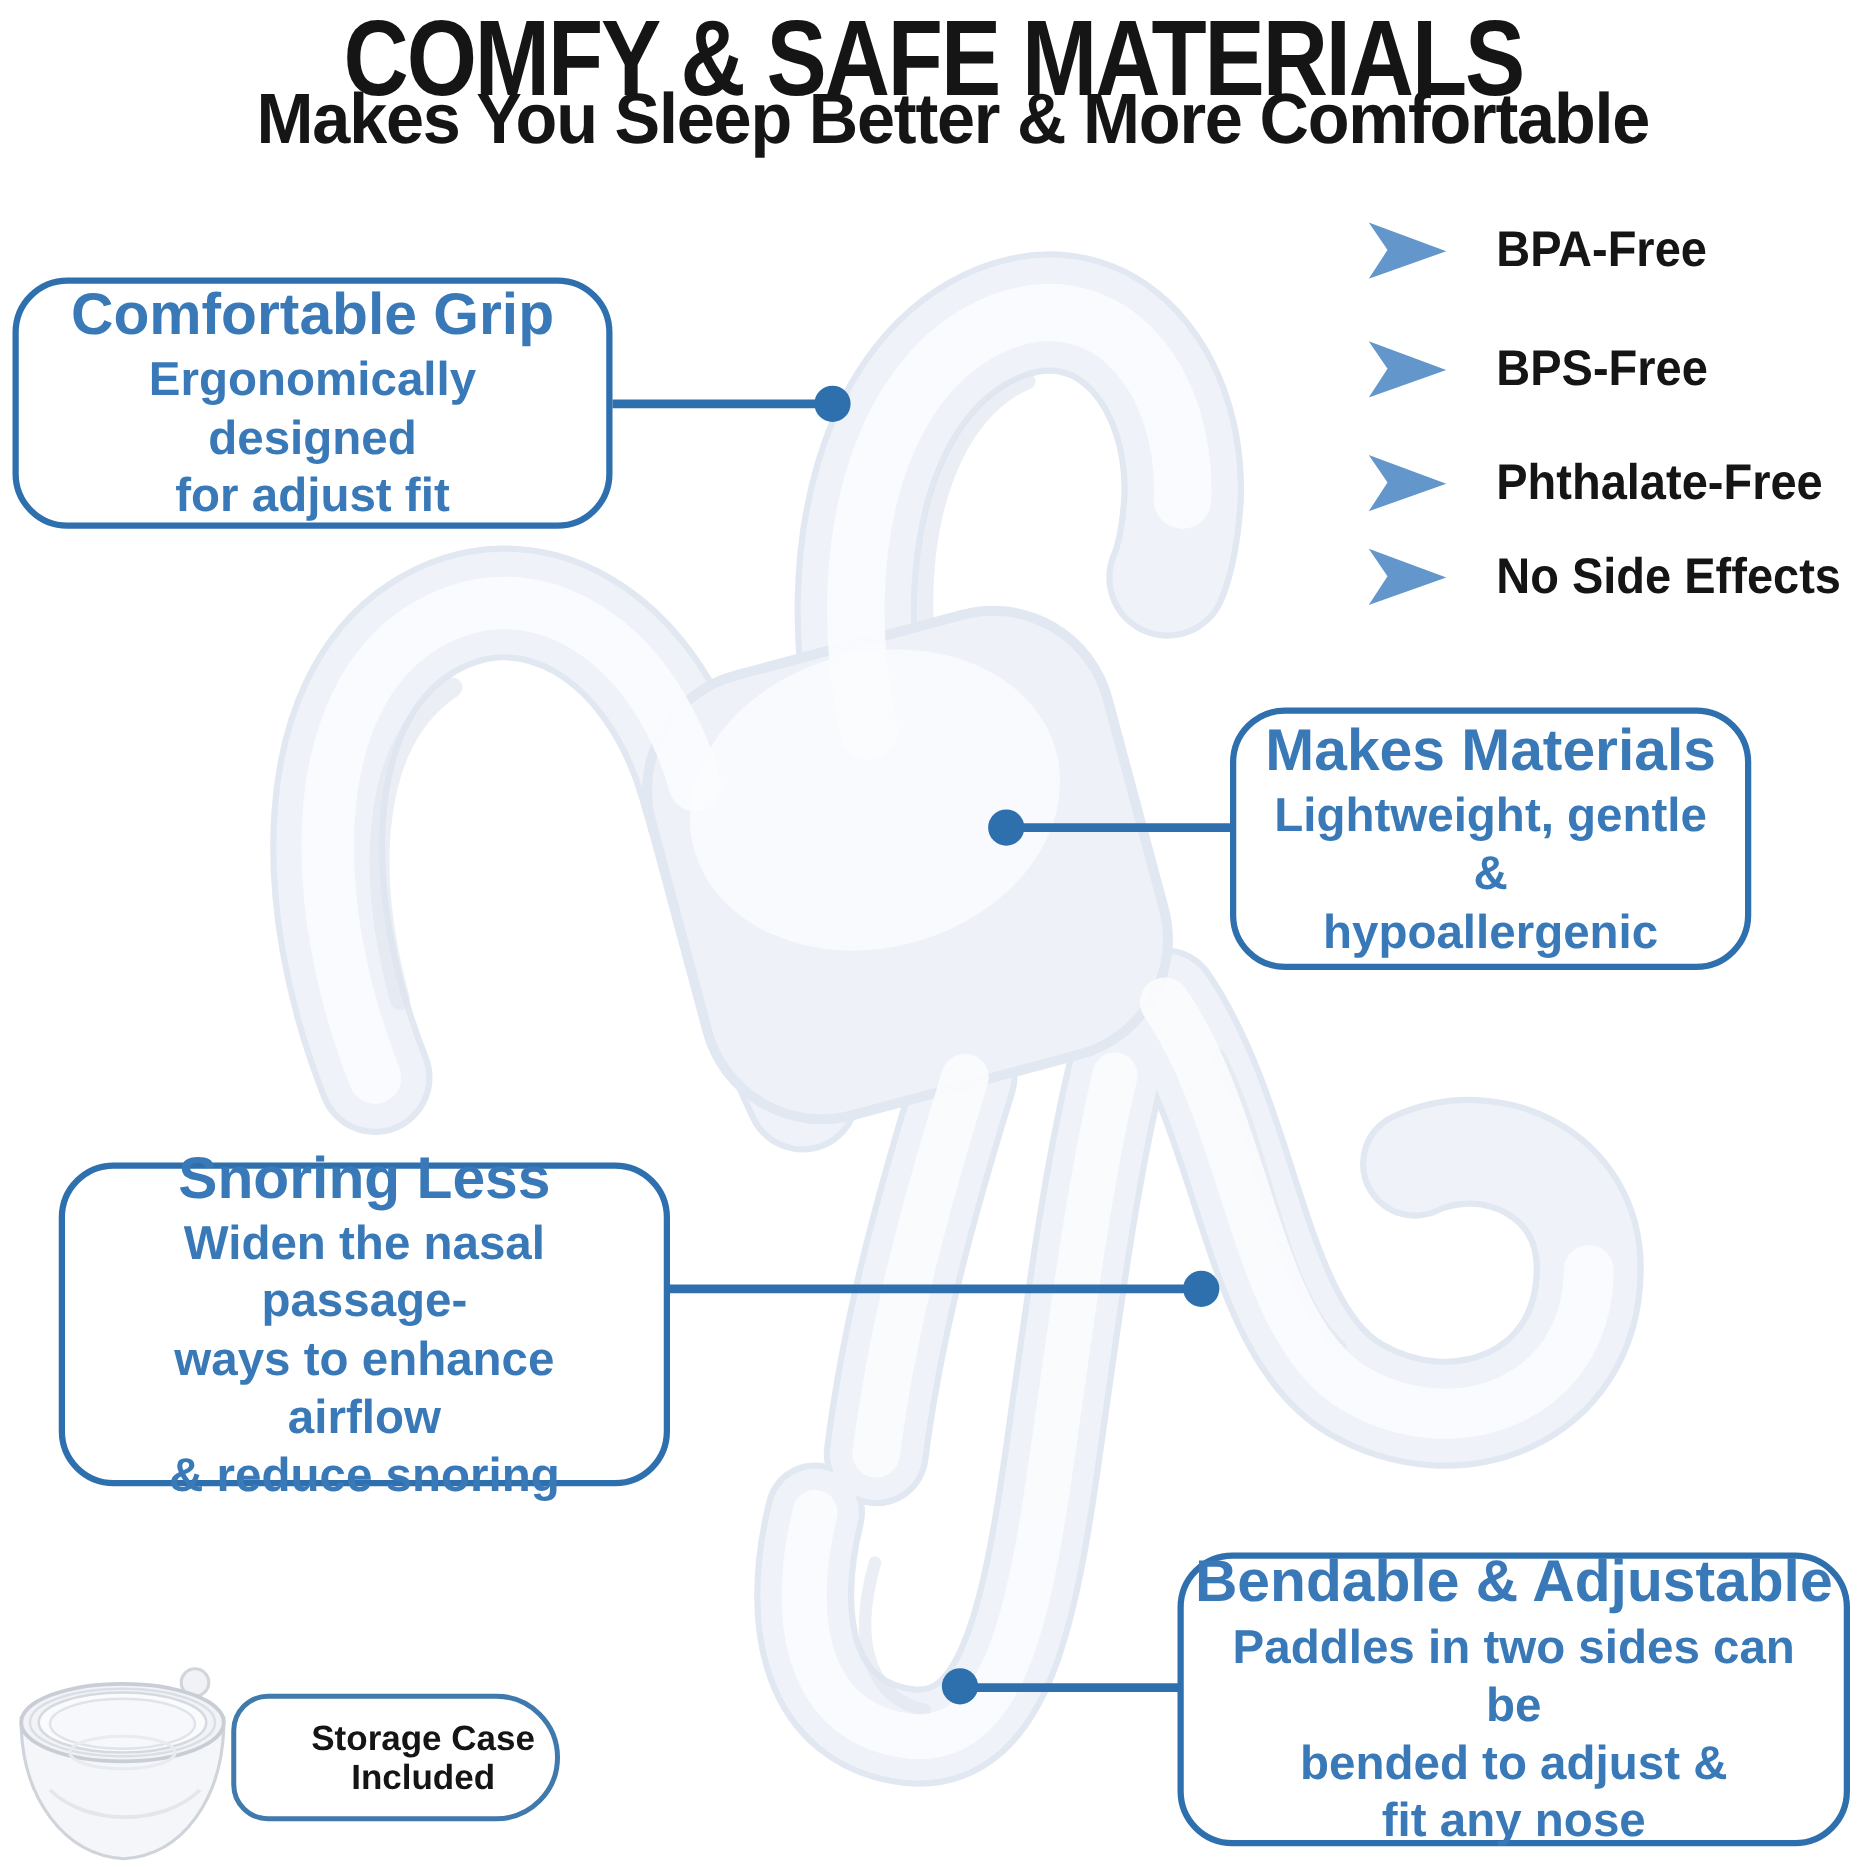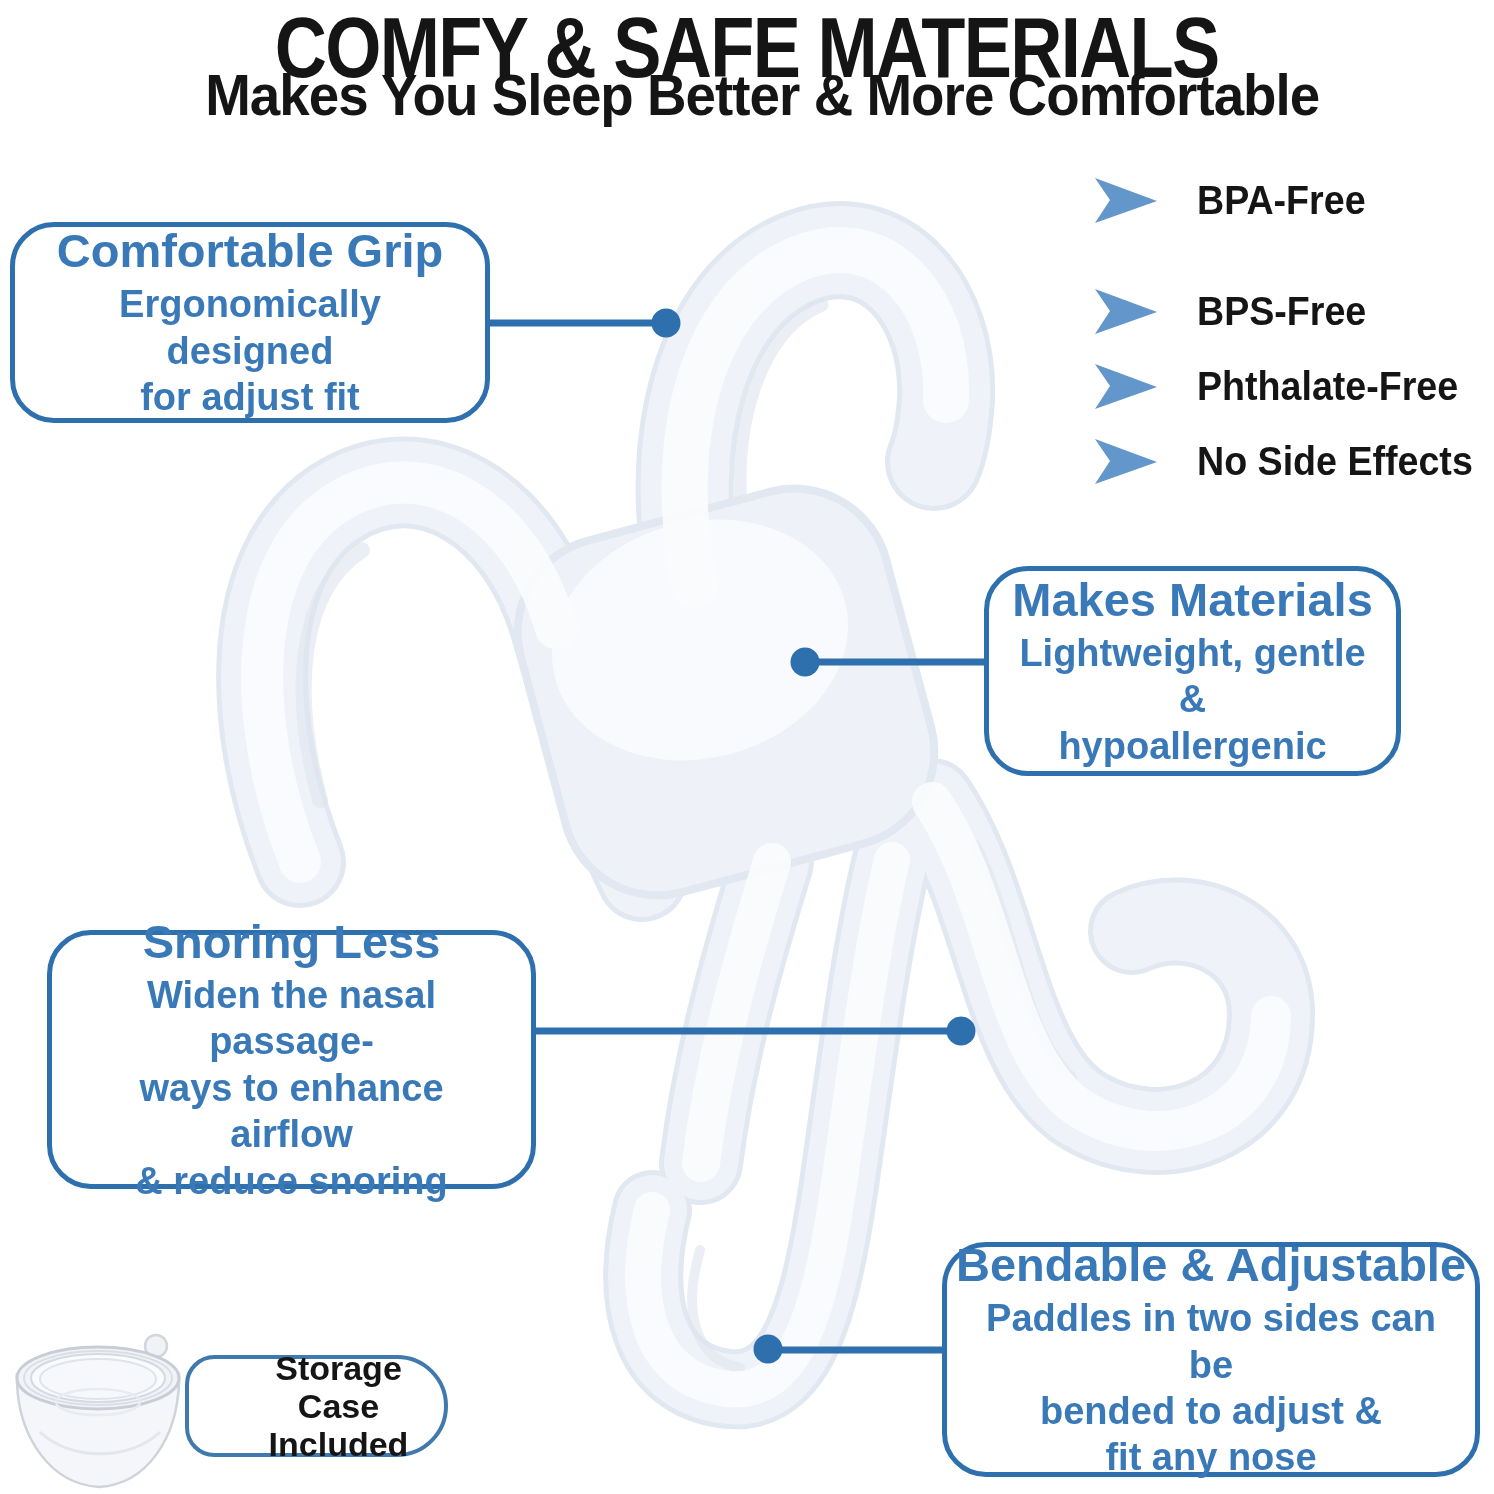--- a/index.html
+++ b/index.html
@@ -42,21 +42,21 @@
   }
   .callout-title{font-size:47px;font-weight:700;color:var(--textblue);line-height:1.15;white-space:nowrap;}
   .callout-body{font-size:38px;font-weight:700;color:var(--textblue);line-height:1.22;white-space:pre-line;margin-top:3px;}
 
   
   .pill{
     box-sizing:border-box;border:4px solid var(--pillborder);
     border-radius:30px 52px 52px 30px;background:#ffffff;
     display:flex;align-items:center;justify-content:center;text-align:center;
   }
-  .pill-text{font-size:34px;font-weight:700;color:var(--ink);line-height:1.12;white-space:pre-line;padding-left:44px;}
+  .pill-text{font-size:28px;font-weight:700;color:var(--ink);line-height:1.12;white-space:pre-line;padding-left:44px;}
 
   .z0{z-index:0}.z1{z-index:1}.z2{z-index:2}
 </style>
 </head>
 <body>
 
 <div class="stage">
 
   <svg class="abs z0" width="1494" height="1494" viewBox="0 0 1494 1494" aria-hidden="true">
 
@@ -116,21 +116,21 @@
   <div class="abs z1 subtitle-wrap">
     <div class="subtitle">Makes You Sleep Better &amp; More Comfortable</div>
   </div>
 
   <div class="abs z1 benefit-row" style="top:177px;">
     <svg class="glyph" viewBox="0 0 62 46">
       <polygon points="0,1 62,24 0,46 15,23" fill="var(--arrowblue)"></polygon>
     </svg>
     <span class="benefit-label">BPA-Free</span>
   </div>
-  <div class="abs z1 benefit-row" style="top:288px;text-align:right;">
+  <div class="abs z1 benefit-row" style="top:272px;text-align:right;">
     <svg class="glyph" viewBox="0 0 62 46">
       <polygon points="0,1 62,24 0,46 15,23" fill="var(--arrowblue)"></polygon>
     </svg>
     <span class="benefit-label">BPS-Free</span>
   </div>
   <div class="abs z1 benefit-row" style="top:363px;">
     <svg class="glyph" viewBox="0 0 62 46">
       <polygon points="0,1 62,24 0,46 15,23" fill="var(--arrowblue)"></polygon>
     </svg>
     <span class="benefit-label">Phthalate-Free</span>

